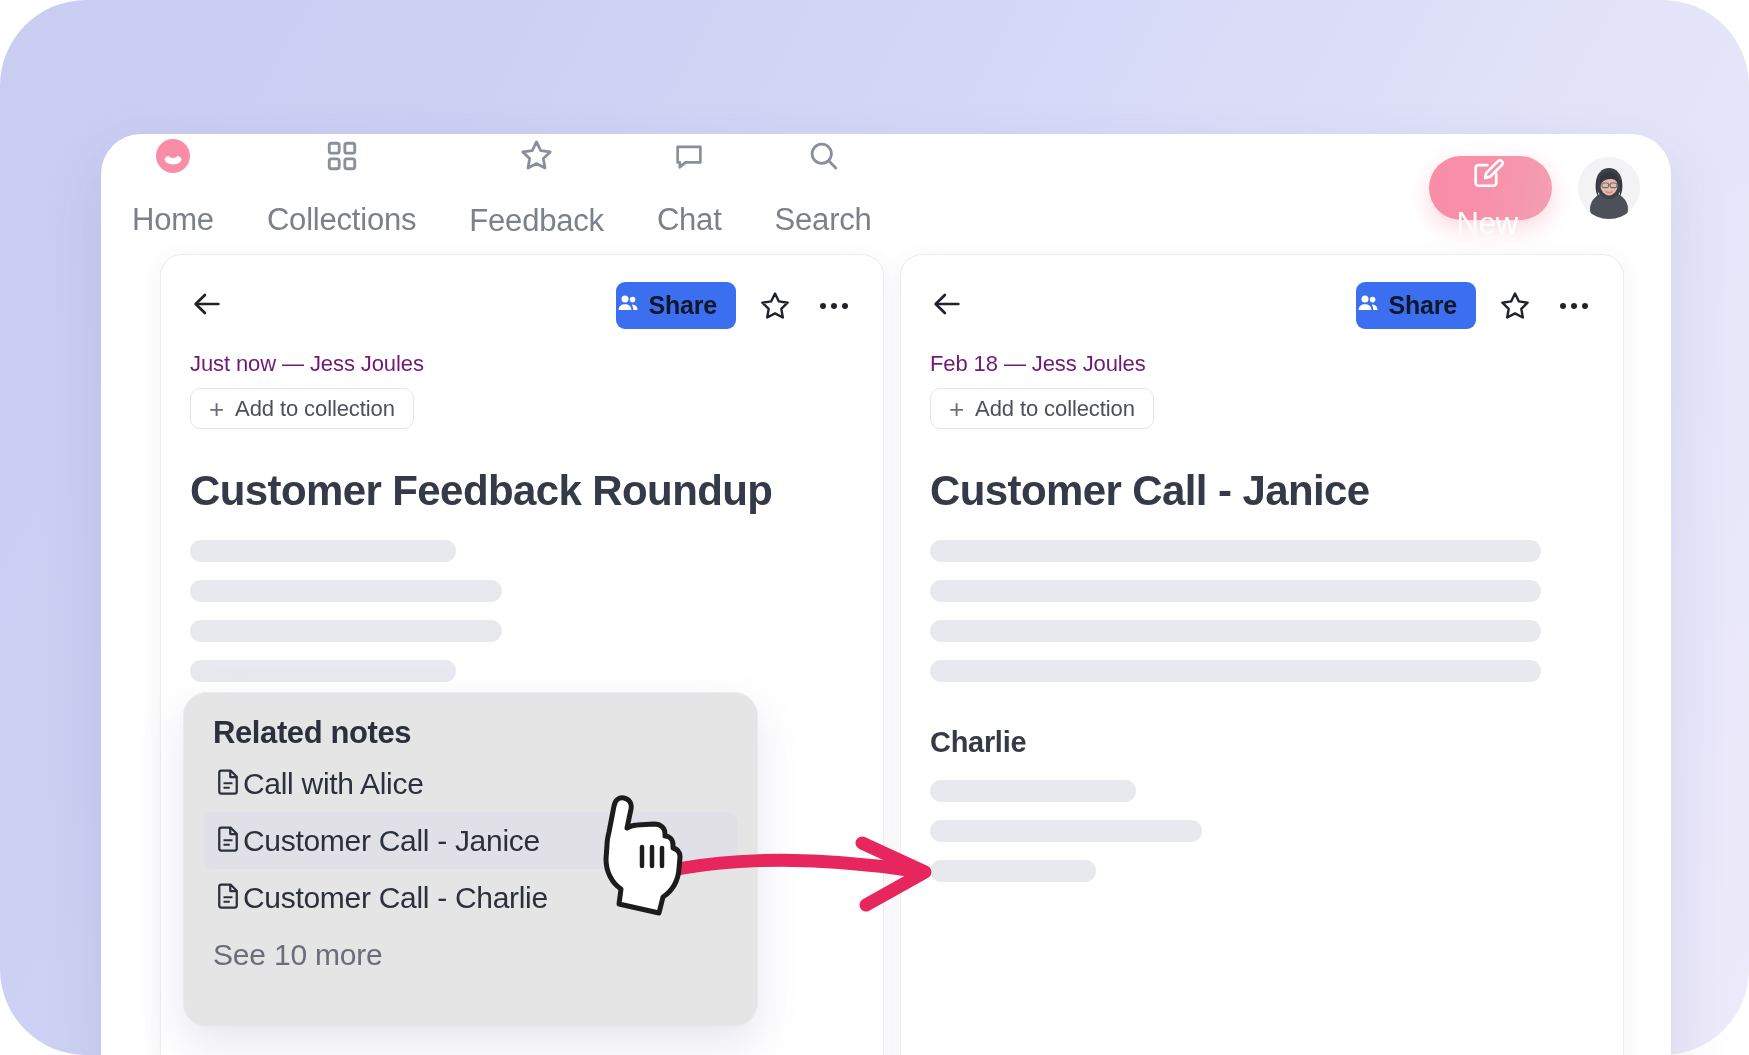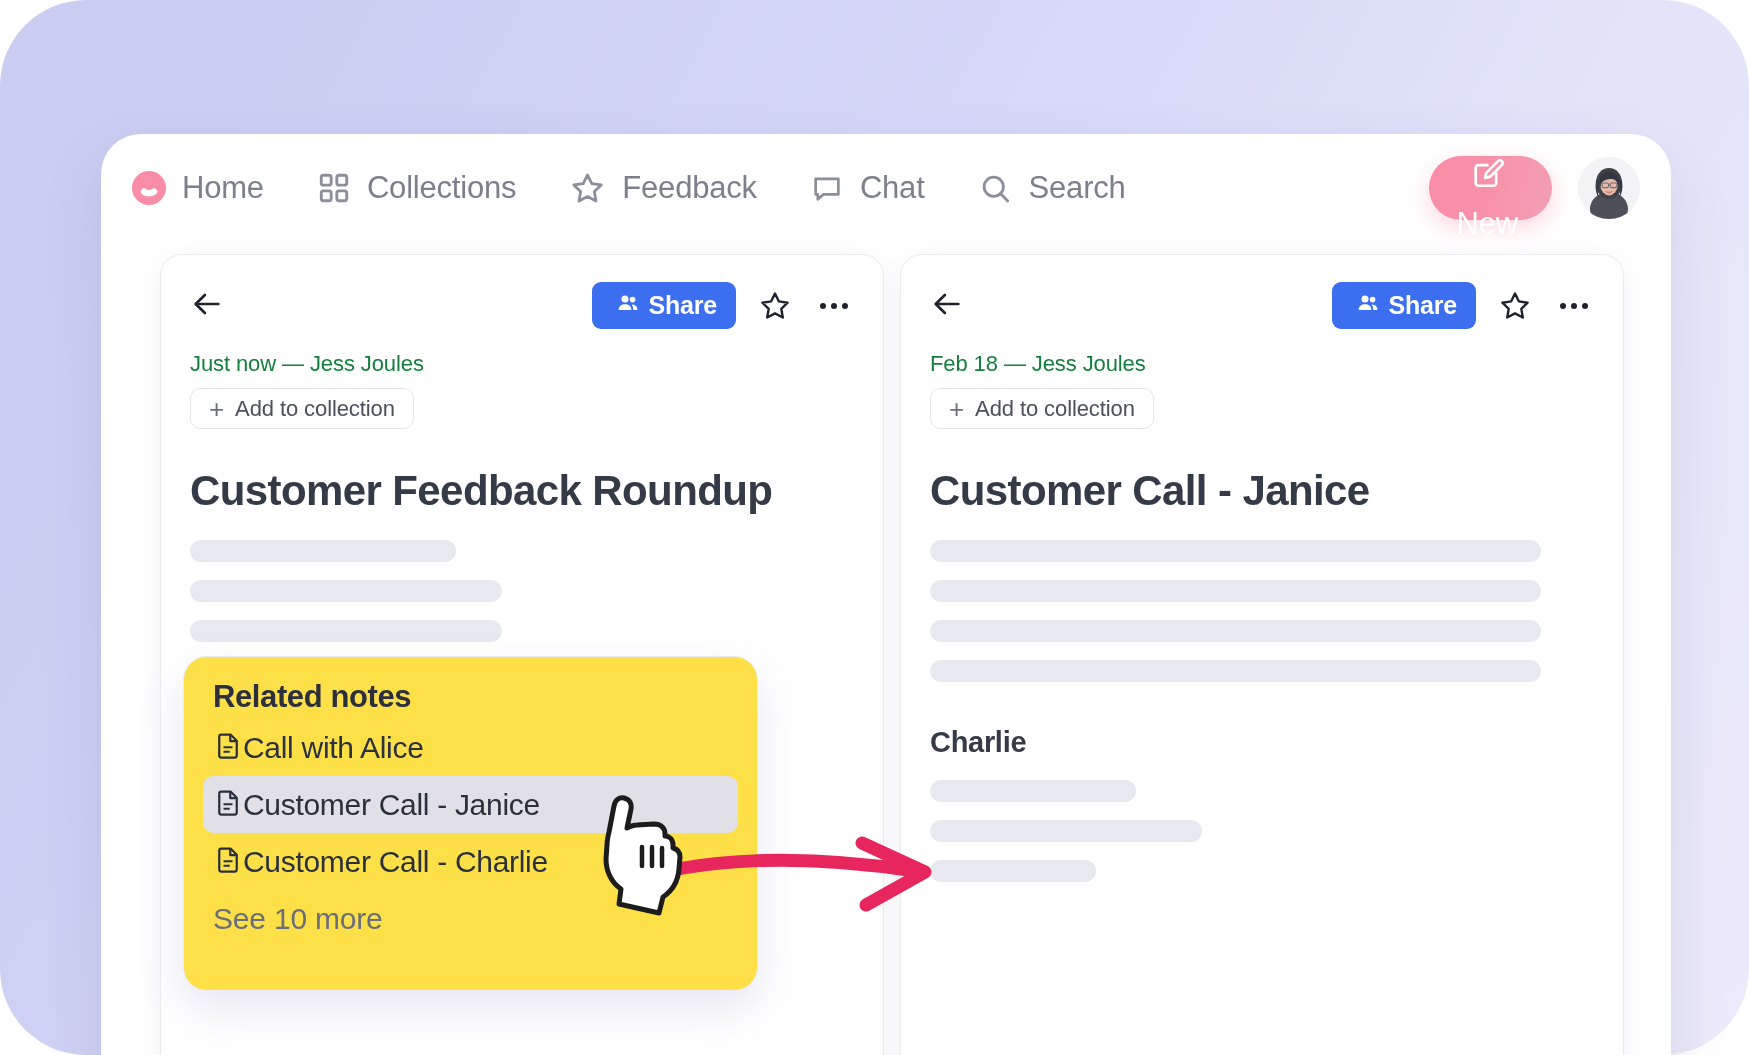--- a/index.html
+++ b/index.html
@@ -28,22 +28,22 @@
     overflow: hidden;
   }
 
   
   .topnav {
     position: absolute; left: 0; top: 0; right: 0; height: 108px;
     display: flex; align-items: center;
   }
   .nav-items { display: flex; align-items: center; padding-left: 31px; }
   .nav-item {
-    display: flex; align-items: center; gap: 16px;
-    margin-right: 53px; cursor: pointer; white-space: nowrap;
+    display: flex; align-items: center; gap: 29px;
+    margin-right: 53px; cursor: pointer; white-space: nowrap; flex-direction: column;
   }
   .nav-item .nav-label {
     font-size: 31px; color: #7c7f8c; letter-spacing: -0.2px;
   }
   .nav-icon { display: flex; align-items: center; justify-content: center; flex: 0 0 auto; }
 
   .nav-right {
     margin-left: auto; display: flex; align-items: center;
     padding-right: 31px; gap: 26px;
   }
@@ -77,31 +77,31 @@
   .card-right { left: 799px; width: 724px; height: 860px; }
 
   .card-head {
     display: flex; align-items: center;
     padding: 27px 29px 0 29px;
   }
   .back-arrow { cursor: pointer; }
   .card-head-right { margin-left: auto; display: flex; align-items: center; gap: 19px; }
   .btn-share {
     display: flex; align-items: center; gap: 9px;
-    background: #3c6ef0; color: #ffffff; border: none; cursor: pointer;
-    height: 47px; padding: 0 19px 0 24px; border-radius: 9px;
+    background: #3c6ef0; color: #0f172a; border: none; cursor: pointer;
+    height: 47px; padding: 0 19px 0 0; border-radius: 9px;
     font-size: 25px; font-family: inherit; font-weight: bold; letter-spacing: -0.2px;
   }
   .icon-btn { cursor: pointer; display: flex; align-items: center; justify-content: center; width: 40px; height: 40px; }
   .dots { display: flex; gap: 5px; align-items: center; }
   .dots i { width: 6px; height: 6px; background: #20232e; border-radius: 50%; display: block; }
 
   .meta {
     padding: 22px 29px 0 29px;
-    font-size: 22px; color: #15803d; letter-spacing: -0.1px;
+    font-size: 22px; color: #701a75; letter-spacing: -0.1px;
   }
   .chip {
     margin: 11px 0 0 29px;
     display: inline-flex; align-items: center; gap: 11px;
     height: 41px; padding: 0 18px;
     border: 1px solid #e4e4ea; border-radius: 10px;
     background: #fff; cursor: pointer;
     font-size: 22px; color: #4c4f5c; font-family: inherit; letter-spacing: -0.1px;
   }
   .chip .plus { font-size: 26px; color: #6c6f7c; line-height: 1; }
@@ -116,22 +116,22 @@
   }
   .sec-head {
     padding: 26px 29px 0 29px;
     font-size: 29px; font-weight: bold; color: #343a47; letter-spacing: -0.3px;
   }
   .sec-skeletons { padding: 21px 29px 0 29px; }
 
   
   .popup {
     position: absolute;
-    left: 183px; top: 656px; width: 575px; height: 335px;
-    background: #fde047;
+    left: 183px; top: 692px; width: 575px; height: 335px;
+    background: #e5e5e5;
     border: 1px solid #eceaf2;
     border-radius: 24px;
     box-shadow: 0 18px 44px rgba(110, 100, 160, 0.16);
     padding: 22px 19px 0 19px;
     z-index: 30;
   }
   .popup-title {
     font-size: 31px; font-weight: bold; color: #2b303c;
     padding: 0 10px 4px 10px; letter-spacing: -0.4px;
   }

